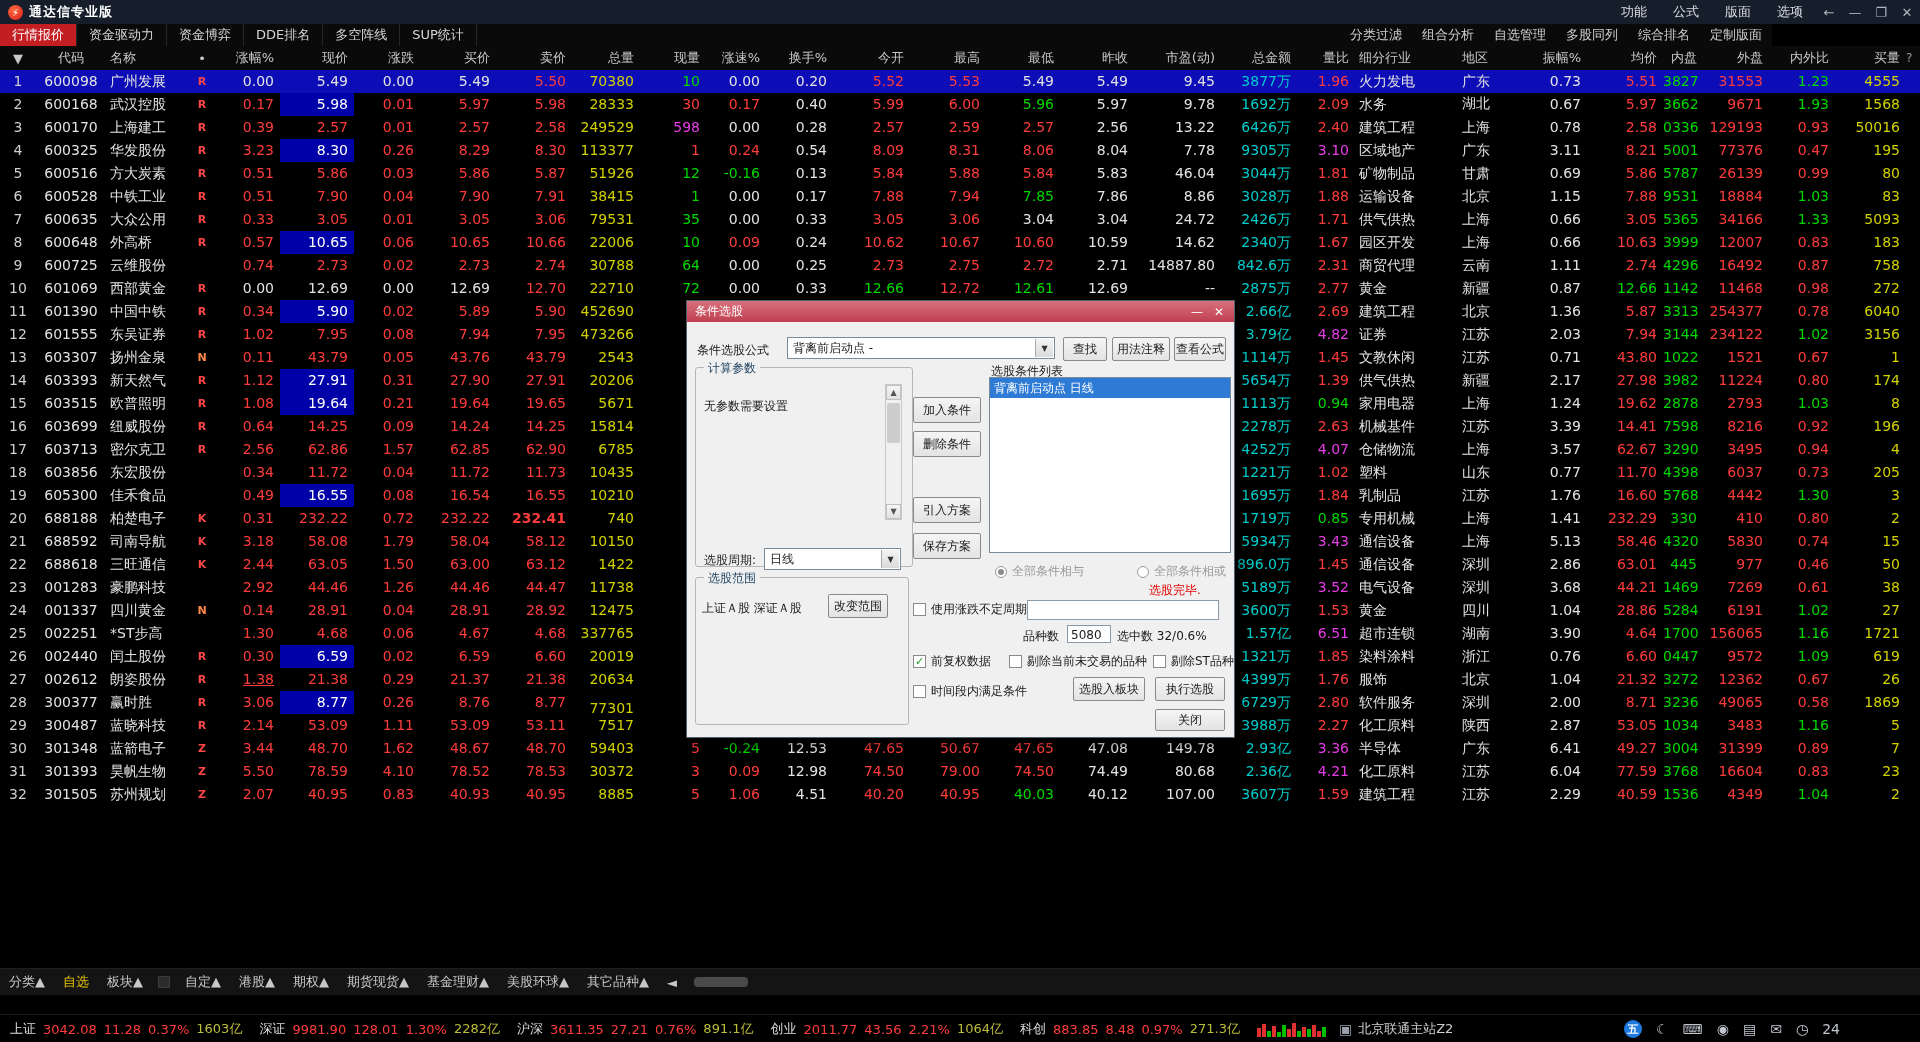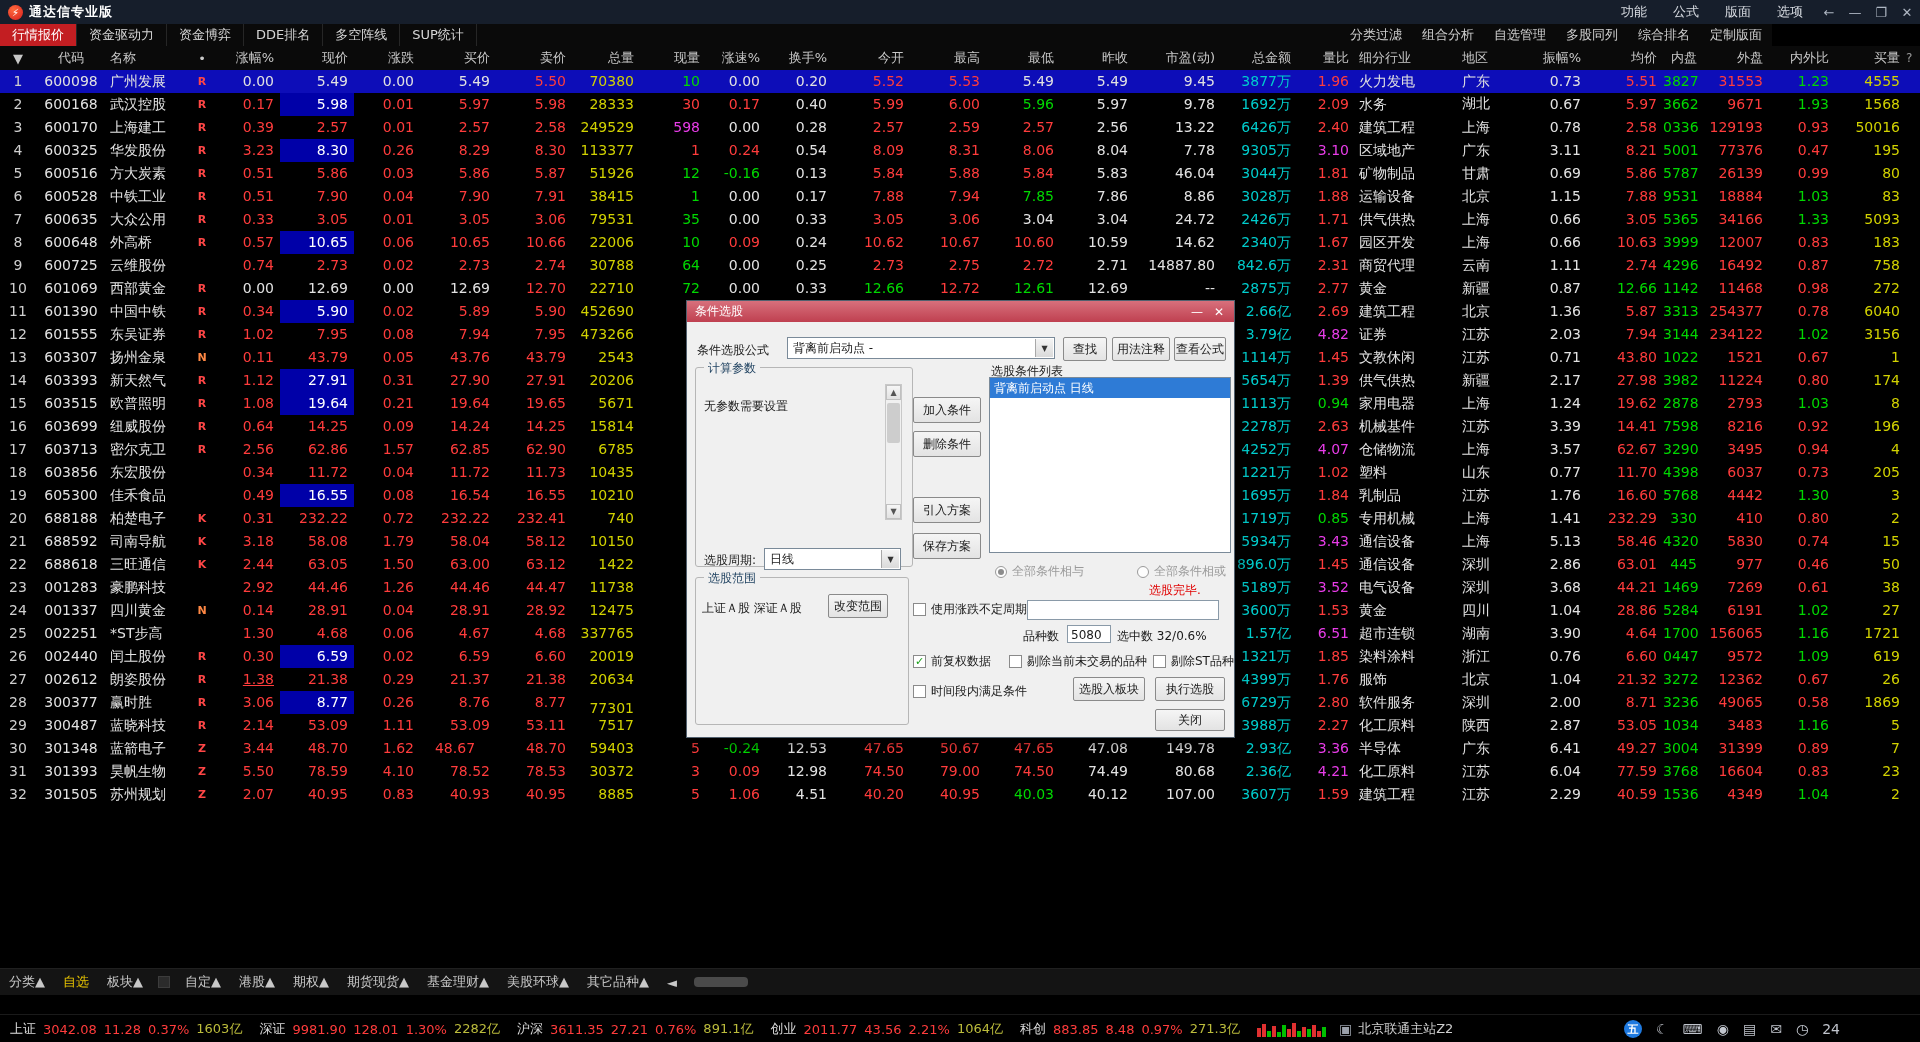--- a/index.html
+++ b/index.html
@@ -739,21 +739,21 @@
         </div>
         <div class="row">
           <div class="cell cidx al-c" style="width: 36px;">20</div>
           <div class="cell cw al-c" style="width: 70px;">688188</div>
           <div class="cell cw al-l" style="width: 82px;">柏楚电子</div>
           <div class="cell tagR al-c" style="width: 28px;">K</div>
           <div class="cell cr al-r" style="width: 64px;">0.31</div>
           <div class="cell cr al-r" style="width: 74px;">232.22</div>
           <div class="cell cr al-r" style="width: 66px;">0.72</div>
           <div class="cell cr al-r" style="width: 76px;">232.22</div>
-          <div class="cell cr al-r" style="width: 76px;">232.41</div>
+          <div class="cell cr al-r" style="width: 76px; font-weight: bold;">232.41</div>
           <div class="cell cy al-r" style="width: 68px;">740</div>
           <div class="cell cw al-r" style="width: 66px;"></div>
           <div class="cell cw al-r" style="width: 60px;"></div>
           <div class="cell cw al-r" style="width: 67px;"></div>
           <div class="cell cw al-r" style="width: 77px;"></div>
           <div class="cell cw al-r" style="width: 76px;"></div>
           <div class="cell cw al-r" style="width: 74px;"></div>
           <div class="cell cw al-r" style="width: 74px;"></div>
           <div class="cell cw al-r" style="width: 87px;"></div>
           <div class="cell cc al-r" style="width: 76px;">1719万</div>
@@ -1038,21 +1038,21 @@
           <div class="cell cy al-r" style="width: 71px;">5</div>
         </div>
         <div class="row">
           <div class="cell cidx al-c" style="width: 36px;">30</div>
           <div class="cell cw al-c" style="width: 70px;">301348</div>
           <div class="cell cw al-l" style="width: 82px;">蓝箭电子</div>
           <div class="cell tagR al-c" style="width: 28px;">Z</div>
           <div class="cell cr al-r" style="width: 64px;">3.44</div>
           <div class="cell cr al-r" style="width: 74px;">48.70</div>
           <div class="cell cr al-r" style="width: 66px;">1.62</div>
-          <div class="cell cr al-r" style="width: 76px; text-align: center;">48.67</div>
+          <div class="cell cr al-r" style="width: 76px;">48.67</div>
           <div class="cell cr al-r" style="width: 76px;">48.70</div>
           <div class="cell cy al-r" style="width: 68px;">59403</div>
           <div class="cell cr al-r" style="width: 66px;">5</div>
           <div class="cell cg al-r" style="width: 60px;">-0.24</div>
           <div class="cell cw al-r" style="width: 67px;">12.53</div>
           <div class="cell cr al-r" style="width: 77px;">47.65</div>
           <div class="cell cr al-r" style="width: 76px;">50.67</div>
           <div class="cell cr al-r" style="width: 74px;">47.65</div>
           <div class="cell cw al-r" style="width: 74px;">47.08</div>
           <div class="cell cw al-r" style="width: 87px;">149.78</div>

